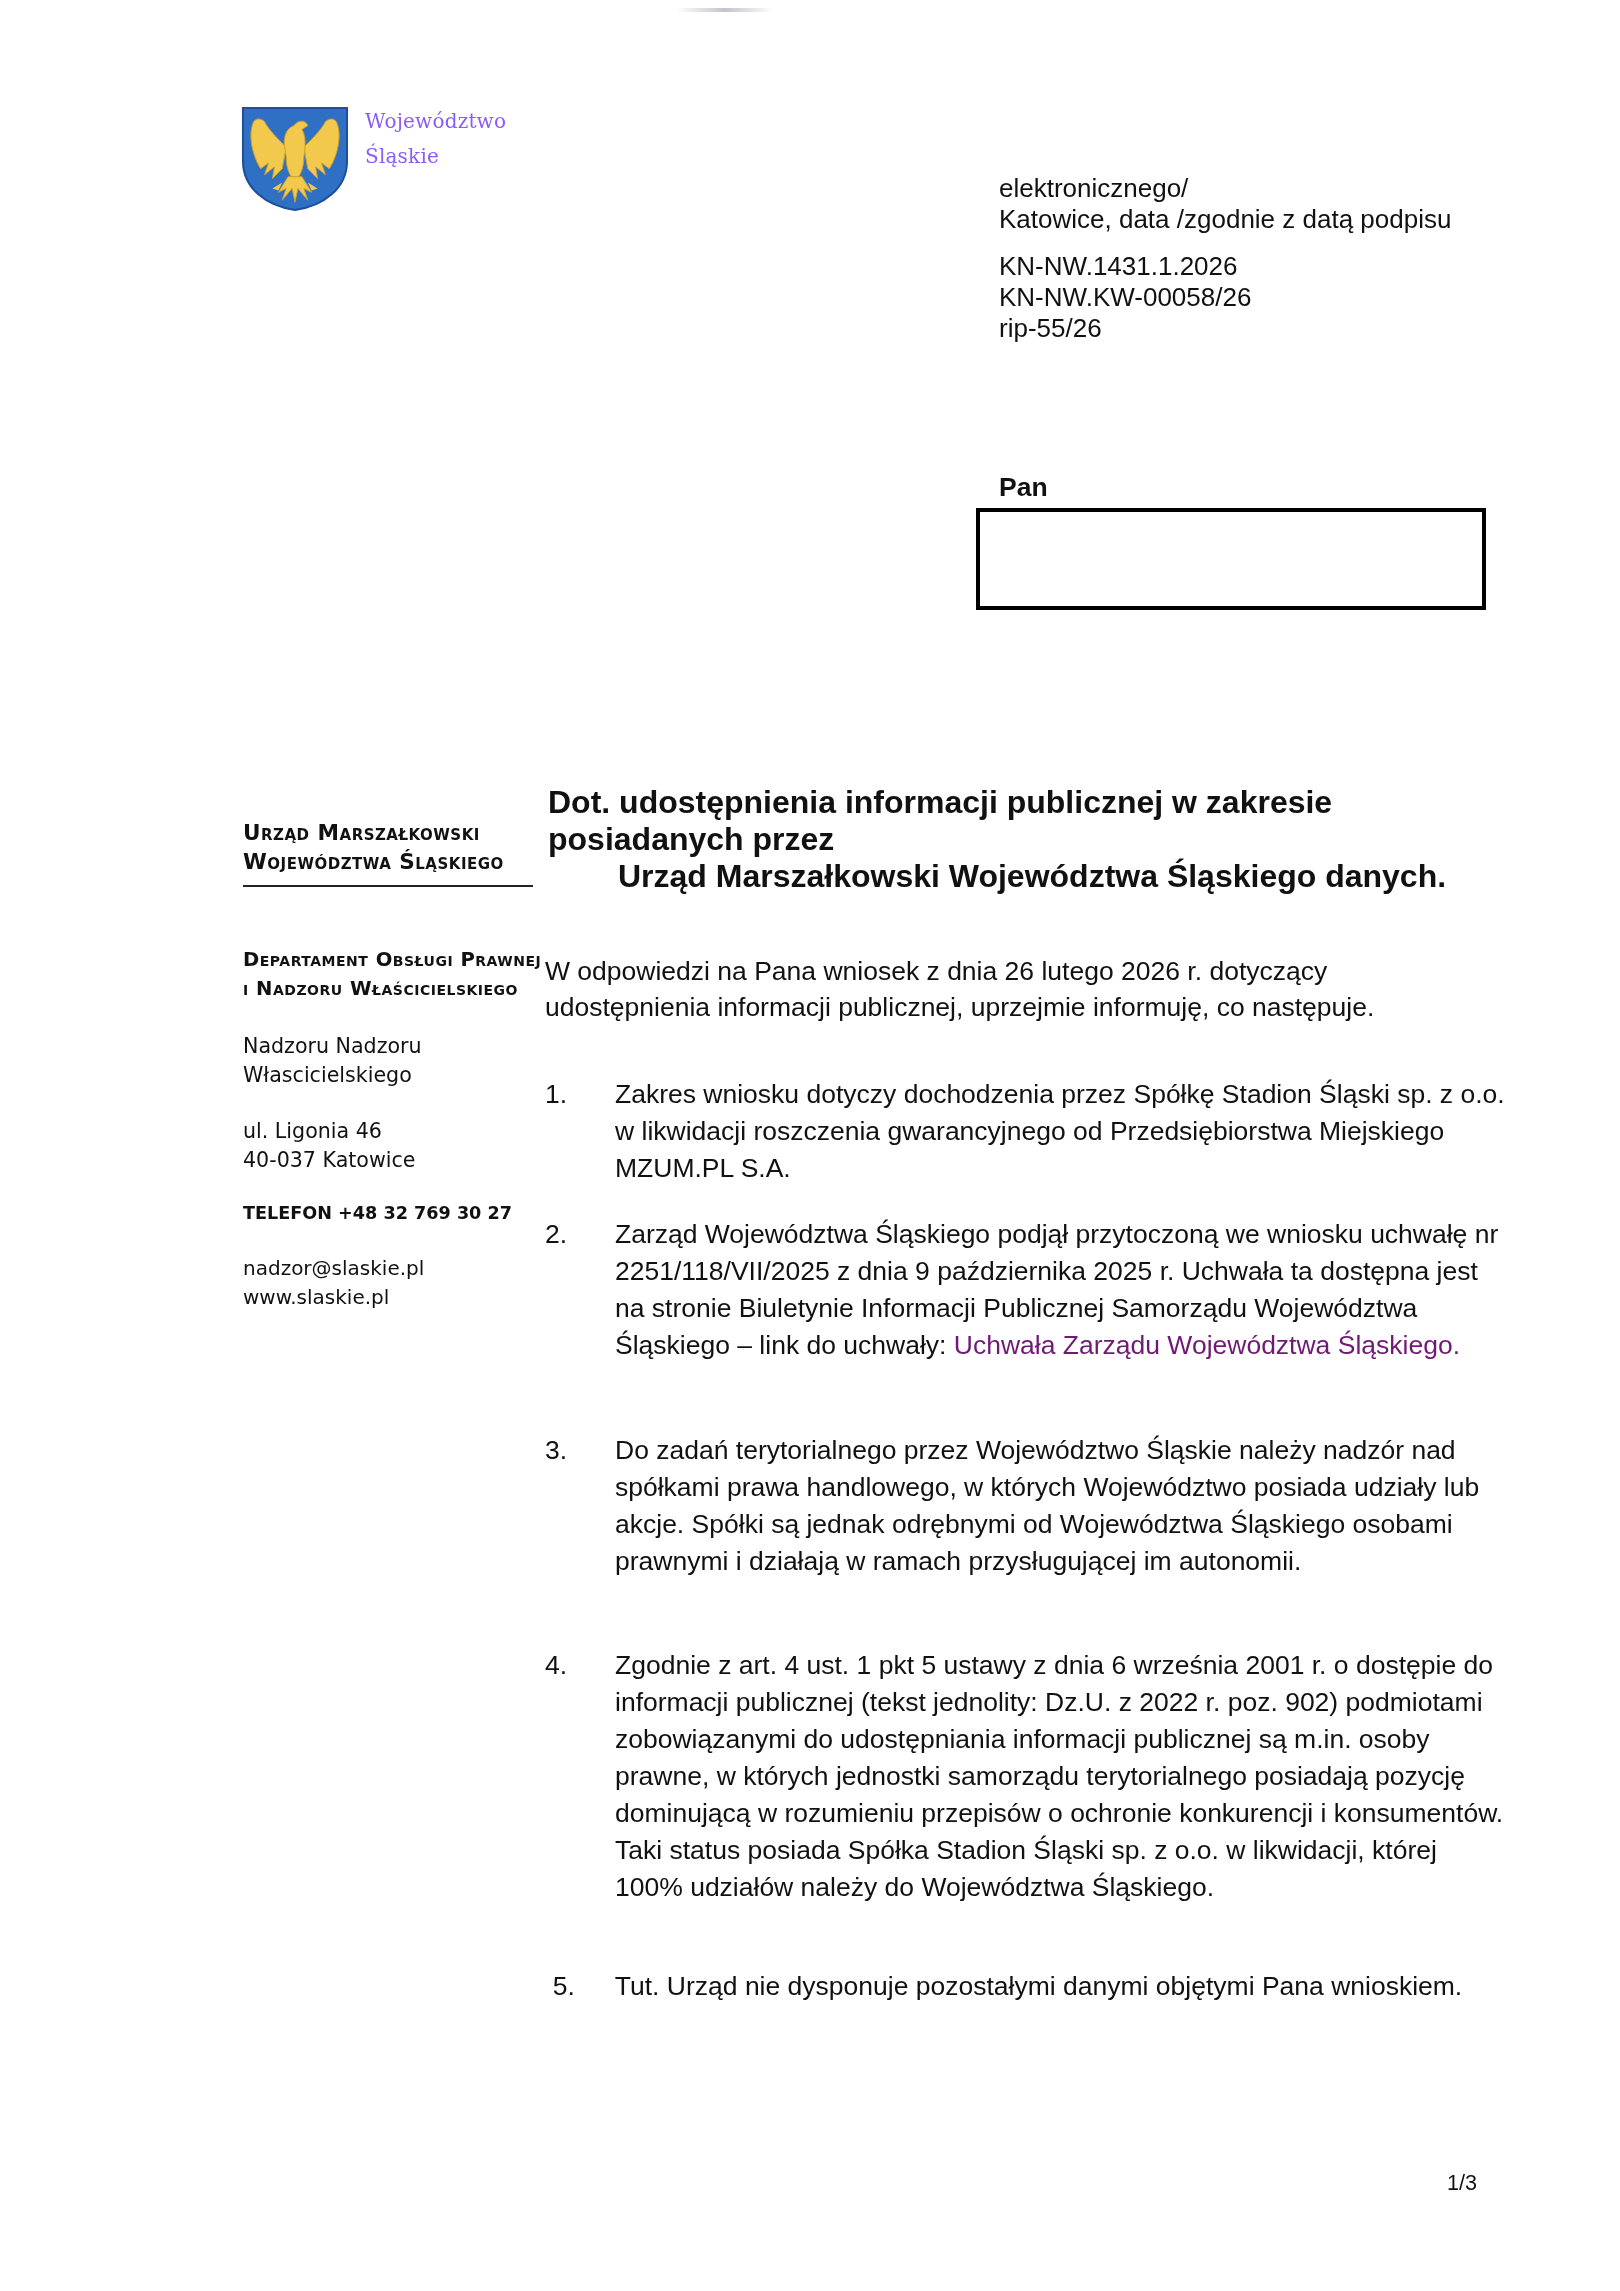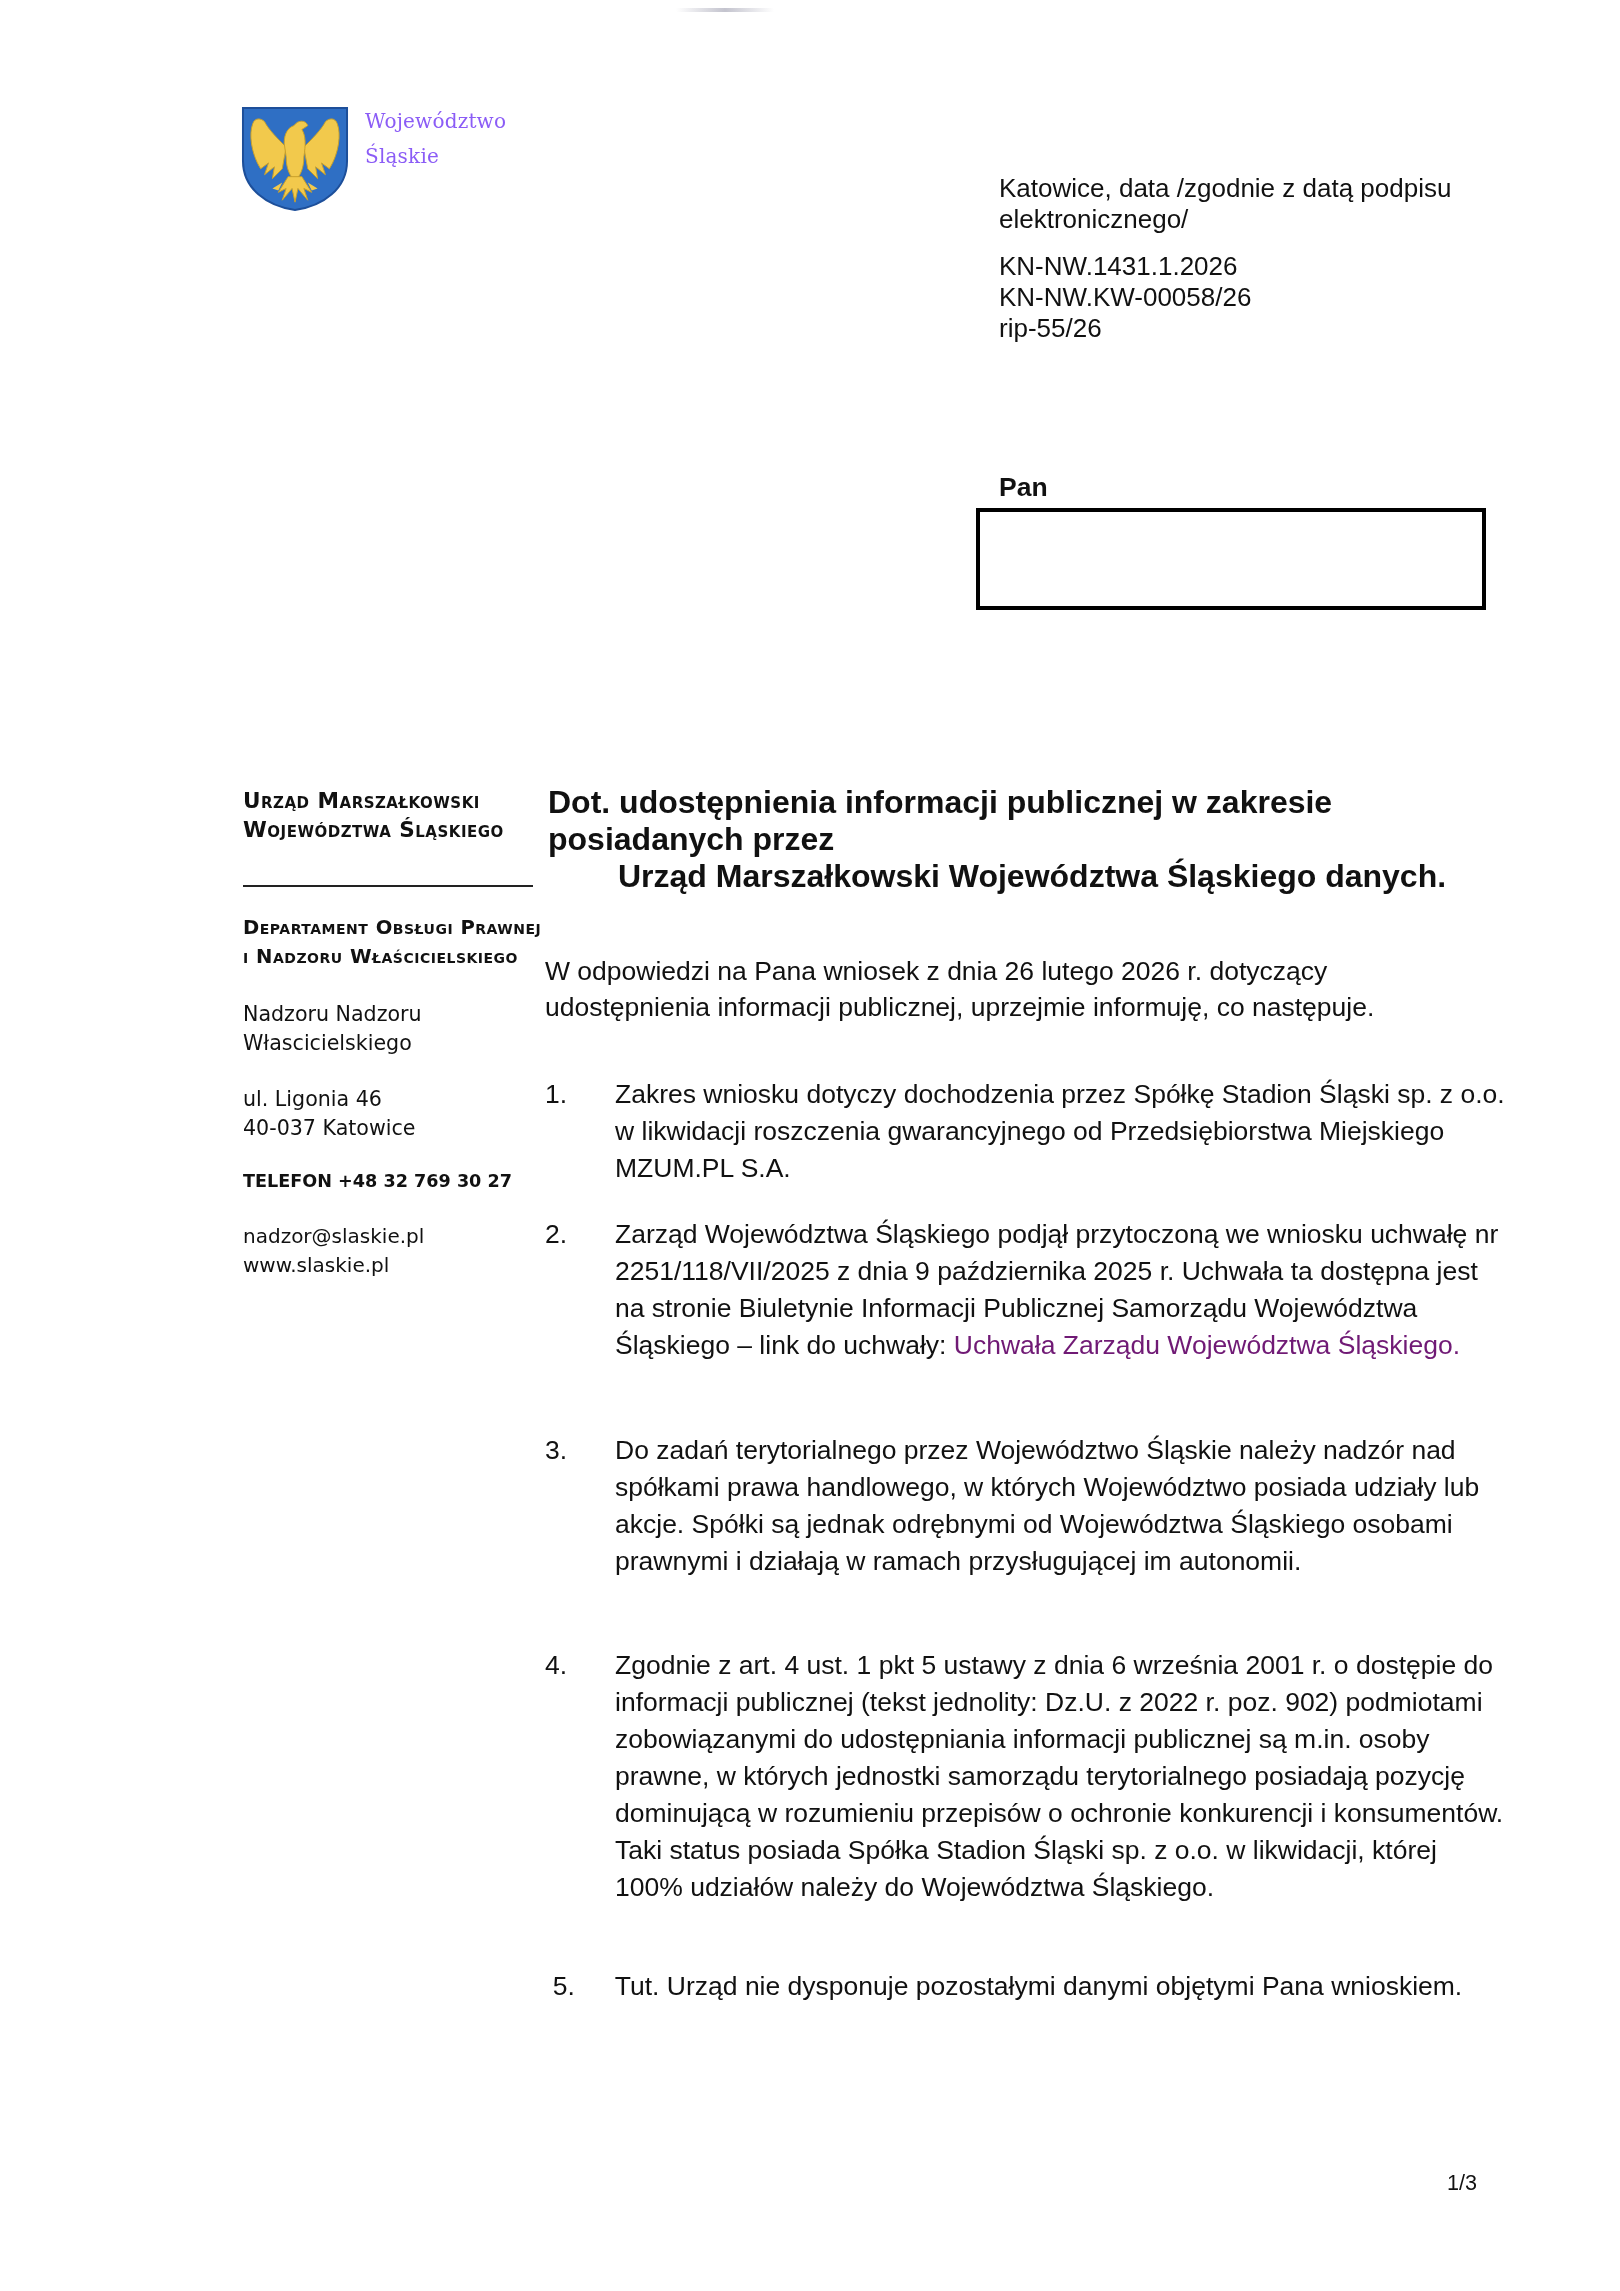--- a/index.html
+++ b/index.html
@@ -12,21 +12,21 @@
   #logo { left: 239px; top: 104px; width: 112px; height: 108px; }
   #logo-text { left: 365px; top: 104px; color: #8b5cf6; font-family: "DejaVu Serif", serif; font-size: 20px; line-height: 35px; letter-spacing: 0.2px; }
 
   
   #place-date { left: 999px; top: 173px; width: 510px; font-size: 26px; line-height: 31px; }
   #refs { left: 999px; top: 251px; font-size: 26px; line-height: 31px; }
   #addressee-label { left: 999px; top: 472px; font-size: 26.5px; font-weight: bold; }
   #addressee-box { left: 976px; top: 508px; width: 510px; height: 102px; border: 4.9px solid #000; box-sizing: border-box; }
 
   
-  .sidebar { left: 243px; font-size: 18.6px; line-height: 27.4px; color: #111; }
+  .sidebar { left: 243px; font-size: 18.6px; line-height: 27.4px; color: #111; margin-top: 32px; }
   .smallcaps { font-variant: small-caps; font-weight: bold; letter-spacing: 0.5px; }
   #side-office { top: 786px; font-size: 21.6px; line-height: 29px; }
   #side-rule { left: 243px; top: 885px; width: 290px; height: 0; border-top: 2px solid #222; }
   #side-dept { top: 913px; font-size: 19.6px; line-height: 29px; }
   #side-unit { top: 1000px; font-size: 20.6px; line-height: 29px; }
   #side-address { top: 1085px; font-size: 20.6px; line-height: 29px; }
   #side-phone { top: 1168px; font-size: 17.6px; }
   #side-contact { top: 1222px; font-size: 20px; line-height: 29px; }
 
   
@@ -68,22 +68,22 @@
     <path d="M50 74 L40 90 L48 86 L44 98 L54 86 L57 100 L60 86 L70 98 L66 86 L74 90 L64 74 Z" fill="#f2c94c" stroke="#c9a02a" stroke-width="1"></path>
     <path d="M44 80 L34 86 L40 88 Z M70 80 L80 86 L74 88 Z" fill="#f2c94c"></path>
   </svg>
 </div>
 <div id="logo-text" class="abs">
   <div>Województwo</div>
   <div>Śląskie</div>
 </div>
 
 <div id="place-date" class="abs arial">
+  <div>elektronicznego/</div>
   <div>Katowice, data /zgodnie z datą podpisu</div>
-  <div>elektronicznego/</div>
 </div>
 
 <div id="refs" class="abs arial">
   <div>KN-NW.1431.1.2026</div>
   <div>KN-NW.KW-00058/26</div>
   <div>rip-55/26</div>
 </div>
 
 <div id="addressee-label" class="abs arial">Pan</div>
 <div id="addressee-box" class="abs"></div>

